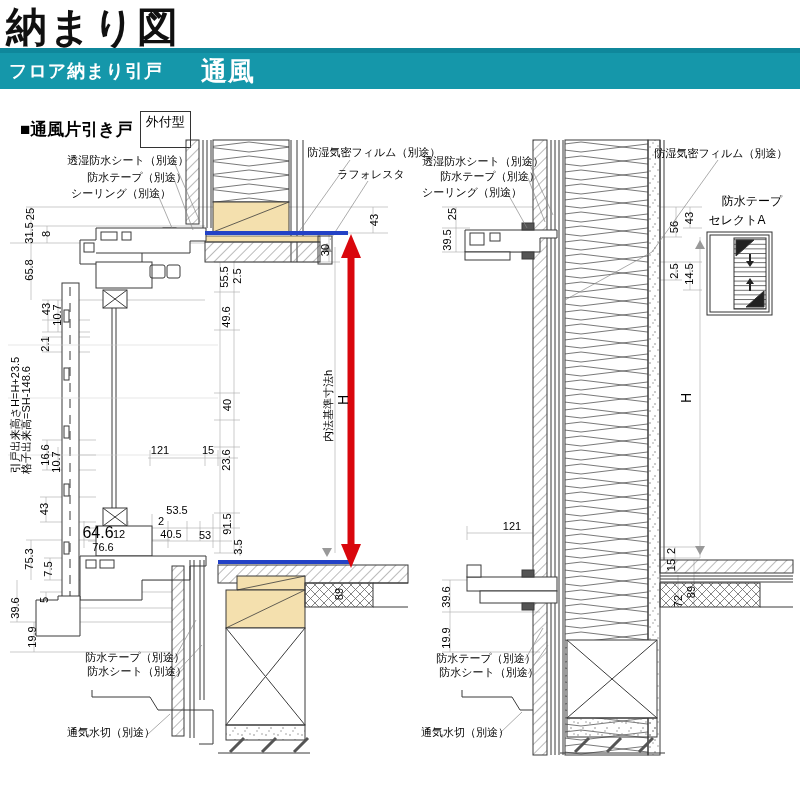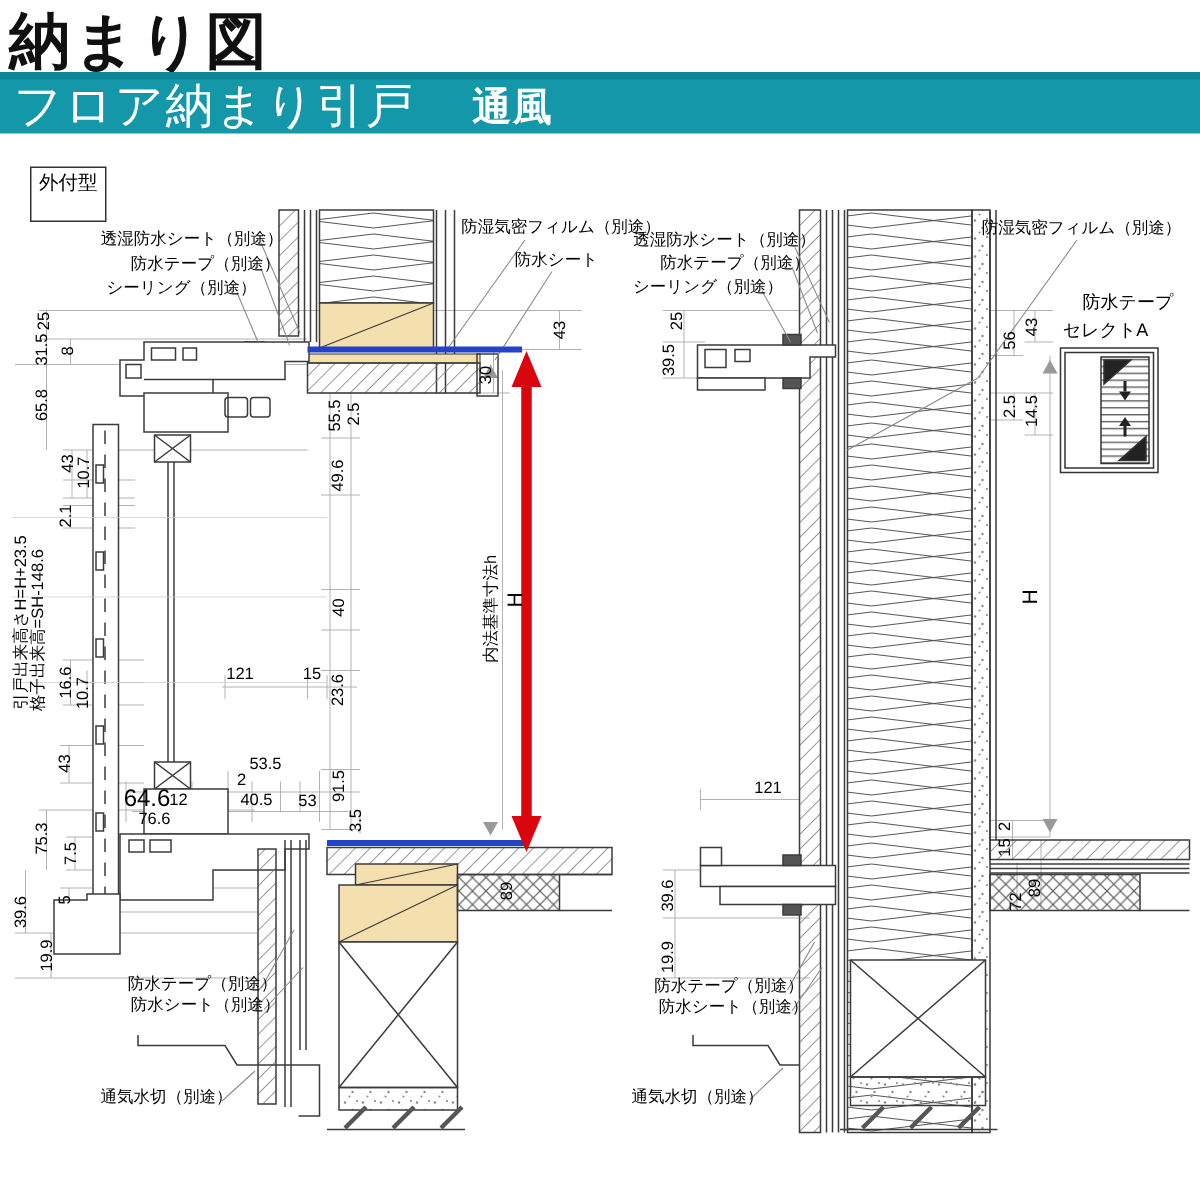--- a/index.html
+++ b/index.html
@@ -1,21 +1,21 @@
 <!DOCTYPE html>
 <html><head>
 <meta charset="utf-8">
 <style>
   html,body{margin:0;padding:0;background:#fff;}
   .page{position:relative;width:800px;height:800px;background:#fff;overflow:hidden;
         font-family:"Liberation Sans","DejaVu Sans",sans-serif;}
   .title{position:absolute;left:6px;top:0px;font-size:41px;font-weight:900;color:#101010;letter-spacing:2px;}
   .banner{position:absolute;left:0;top:48px;width:800px;height:41px;background:#1597AA;
           border-top:5px solid #0F879B;box-sizing:border-box;display:flex;align-items:center;}
-  .banner .b1{color:#fff;font-size:32px;font-weight:normal;margin-left:9px;letter-spacing:1px;}
+  .banner .b1{color:#fff;font-size:18px;font-weight:bold;margin-left:9px;letter-spacing:1px;}
   .banner .b2{color:#fff;font-size:26px;font-weight:bold;margin-left:38px;letter-spacing:1px;}
   .sechead{position:absolute;left:20px;top:111px;display:flex;align-items:center;gap:7px;}
   .sechead .h{font-size:17px;font-weight:bold;color:#000;}
   .sechead .tag{font-size:13px;color:#000;border:1.5px solid #333;padding:1px 5px 16px 5px;background:#fff;}
   .canvas{position:absolute;left:0;top:0;width:703px;height:800px;}
   svg{position:absolute;left:0;top:0;}
   .labels{position:absolute;left:0;top:0;width:800px;height:800px;pointer-events:none;}
   .lbl{position:absolute;white-space:nowrap;color:#000;line-height:1;
        transform:translate(-50%,-50%);}
   .lbl.v{transform:translate(-50%,-50%) rotate(-90deg);}
@@ -26,20 +26,21 @@
 <div class="page">
 
   <div class="title">納まり図</div>
 
   <div class="banner">
     <span class="b1">フロア納まり引戸</span>
     <span class="b2">通風</span>
   </div>
 
   <div class="sechead">
+    <span class="h">■通風片引き戸</span>
     <span class="tag">外付型</span>
   </div>
 
   <div class="canvas">
     <svg width="800" height="800" viewBox="0 0 800 800">
       <defs>
         <pattern id="hA" width="7" height="7" patternUnits="userSpaceOnUse" patternTransform="rotate(45)">
           <line x1="0" y1="0" x2="0" y2="7" stroke="#777" stroke-width="1"></line>
         </pattern>
         <pattern id="cross" width="9" height="9" patternUnits="userSpaceOnUse">
@@ -323,21 +324,21 @@
             <polygon points="746,284 754,284 750,278"></polygon>
         </g>
       </g>
     </svg>
 
     <div class="labels">
         <span class="lbl" style="left: 128px; top: 160px; font-size: 11px;">透湿防水シート（別途）</span>
         <span class="lbl" style="left: 137px; top: 177px; font-size: 11px;">防水テープ（別途）</span>
         <span class="lbl" style="left: 121px; top: 193px; font-size: 11px;">シーリング（別途）</span>
         <span class="lbl" style="left: 374px; top: 152px; font-size: 11px;">防湿気密フィルム（別途）</span>
-        <span class="lbl" style="left: 371px; top: 174px; font-size: 11px;">防水シート</span>
+        <span class="lbl" style="left: 371px; top: 174px; font-size: 11px;">ラフォレスタ</span>
         <span class="lbl" style="left: 135px; top: 657px; font-size: 11px;">防水テープ（別途）</span>
         <span class="lbl" style="left: 137px; top: 671px; font-size: 11px;">防水シート（別途）</span>
         <span class="lbl" style="left: 111px; top: 732px; font-size: 11px;">通気水切（別途）</span>
         <span class="lbl v" style="left: 328px; top: 406px; font-size: 11px;">内法基準寸法h</span>
         <span class="lbl v" style="left: 343px; top: 400px; font-size: 14px;">H</span>
         <span class="lbl v" style="left: 30px; top: 214px; font-size: 11px;">25</span>
         <span class="lbl v" style="left: 29px; top: 233px; font-size: 11px;">31.5</span>
         <span class="lbl v" style="left: 46px; top: 234px; font-size: 11px;">8</span>
         <span class="lbl v" style="left: 29px; top: 270px; font-size: 11px;">65.8</span>
         <span class="lbl v" style="left: 46px; top: 309px; font-size: 11px;">43</span>

